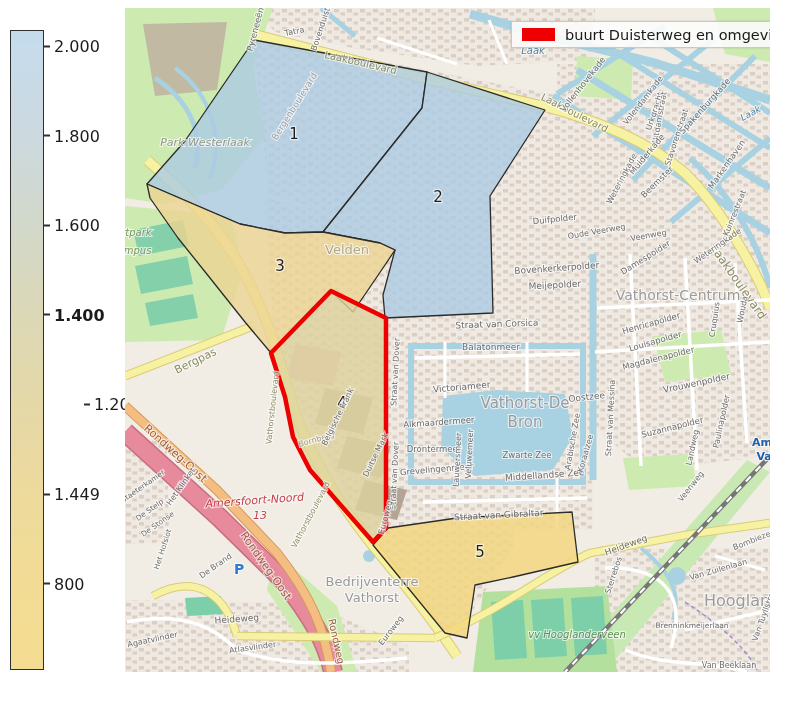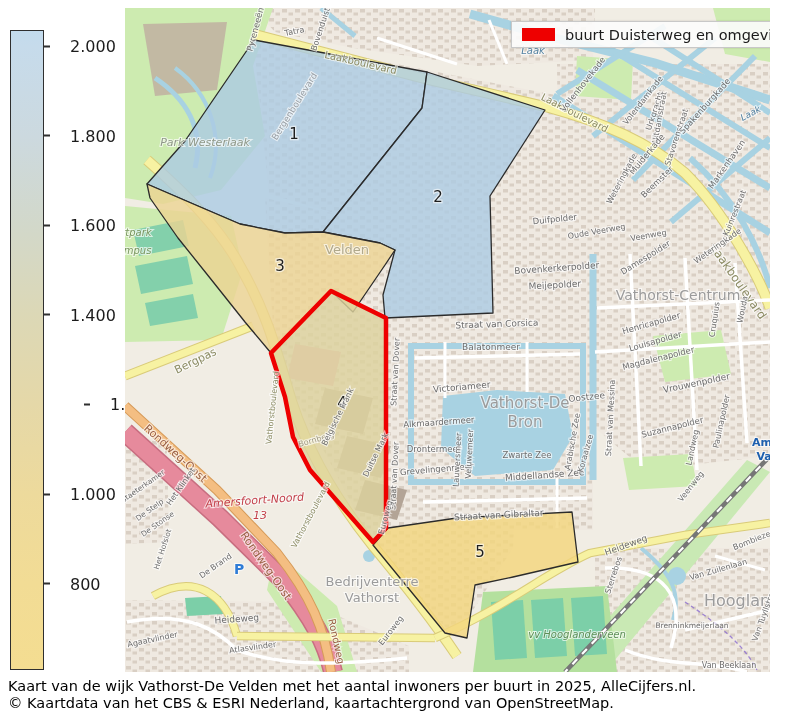--- a/index.html
+++ b/index.html
@@ -1,21 +1,21 @@
 <!DOCTYPE html>
 <html><head>
 <meta charset="utf-8">
 <style>
   html,body{margin:0;padding:0;background:#fff;}
   .page{position:relative;width:794px;height:719px;background:#fff;overflow:hidden;
         font-family:"DejaVu Sans",sans-serif;}
   
   .colorbar{position:absolute;left:0;top:0;width:125px;height:719px;}
   .cb-bar{position:absolute;left:10px;top:30px;width:34px;height:640px;border:1px solid #2f2f2f;box-sizing:border-box;}
-  .cb-tick{position:absolute;left:44px;display:flex;align-items:center;gap:20px;transform:translateY(-50%);}
+  .cb-tick{position:absolute;left:44px;display:flex;align-items:center;gap:4px;transform:translateY(-50%);}
   .cb-tick .tmark{width:6px;height:2px;background:#2f2f2f;display:inline-block;}
   .cb-tick .tlabel{font-size:16px;color:#1c1c1c;white-space:nowrap;}
   
   .map{position:absolute;left:125px;top:8px;width:645px;height:664px;overflow:hidden;background:#f1ede4;}
   #map-svg{display:block;}
   #map-svg text{font-family:"DejaVu Sans",sans-serif;}
   .legend{position:absolute;left:386px;top:13px;height:27px;display:flex;align-items:center;gap:10px;
           padding:0 10px;background:rgba(252,252,252,0.9);border:1px solid #c8c8c8;box-sizing:border-box;
           box-shadow:0 0 2px rgba(0,0,0,0.15);}
   .legend .swatch{width:33px;height:13px;display:inline-block;}
@@ -35,31 +35,31 @@
         <span class="tlabel">2.000</span>
       </div>
       <div class="cb-tick" style="top: 135.6px; align-items: center;">
         <span class="tmark"></span>
         <span class="tlabel">1.800</span>
       </div>
       <div class="cb-tick" style="top: 225.2px;">
         <span class="tmark"></span>
         <span class="tlabel">1.600</span>
       </div>
-      <div class="cb-tick" style="top: 314.8px;">
+      <div class="cb-tick" style="top: 314.8px; font-weight: bold;">
         <span class="tmark"></span>
         <span class="tlabel">1.400</span>
       </div>
       <div class="cb-tick" style="top: 404.4px; margin-left: 40px;">
         <span class="tmark"></span>
         <span class="tlabel">1.200</span>
       </div>
       <div class="cb-tick" style="top: 494px;">
         <span class="tmark"></span>
-        <span class="tlabel">1.000</span>
+        <span class="tlabel">1.449</span>
       </div>
       <div class="cb-tick" style="top: 583.6px;">
         <span class="tmark"></span>
         <span class="tlabel">800</span>
       </div>
     </div>
 
   <div class="map">
     <svg id="map-svg" width="645" height="664" viewBox="0 0 645 664">
         <defs>
@@ -262,18 +262,14 @@
         <text transform="translate(604,660) rotate(0)" text-anchor="middle" font-size="8" fill="#6d6d6d" font-style="normal" font-weight="normal" stroke="#ffffff" stroke-width="2.2" stroke-opacity="0.65" paint-order="stroke">Van Beeklaan</text>
         <text transform="translate(642,606) rotate(-70)" text-anchor="middle" font-size="8" fill="#6d6d6d" font-style="normal" font-weight="normal" stroke="#ffffff" stroke-width="2.2" stroke-opacity="0.65" paint-order="stroke">Van Tuyllstraat</text>
         <text transform="translate(568,480) rotate(-52)" text-anchor="middle" font-size="8" fill="#6d6d6d" font-style="normal" font-weight="normal" stroke="#ffffff" stroke-width="2.2" stroke-opacity="0.65" paint-order="stroke">Veenweg</text>
       </svg>
     <div class="legend">
       <span class="swatch" id="legend-swatch" style="background: rgb(238, 0, 0);"></span>
       <span class="legend-text">buurt Duisterweg en omgeving</span>
     </div>
   </div>
 
-  <div class="caption">
-    <div>Kaart van de wijk Vathorst-De Velden met het aantal inwoners per buurt in 2025, AlleCijfers.nl.</div>
-    <div>© Kaartdata van het CBS &amp; ESRI Nederland, kaartachtergrond van OpenStreetMap.</div>
-  </div>
 
 </div>
 
 </body></html>

